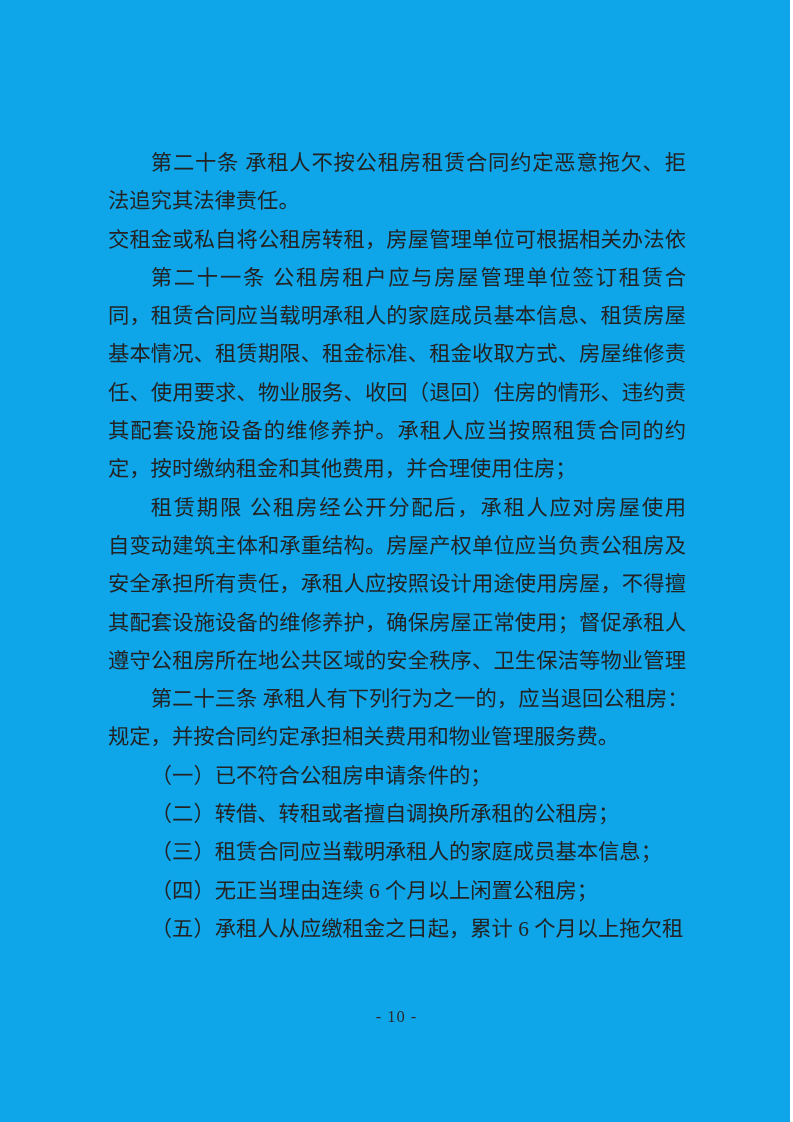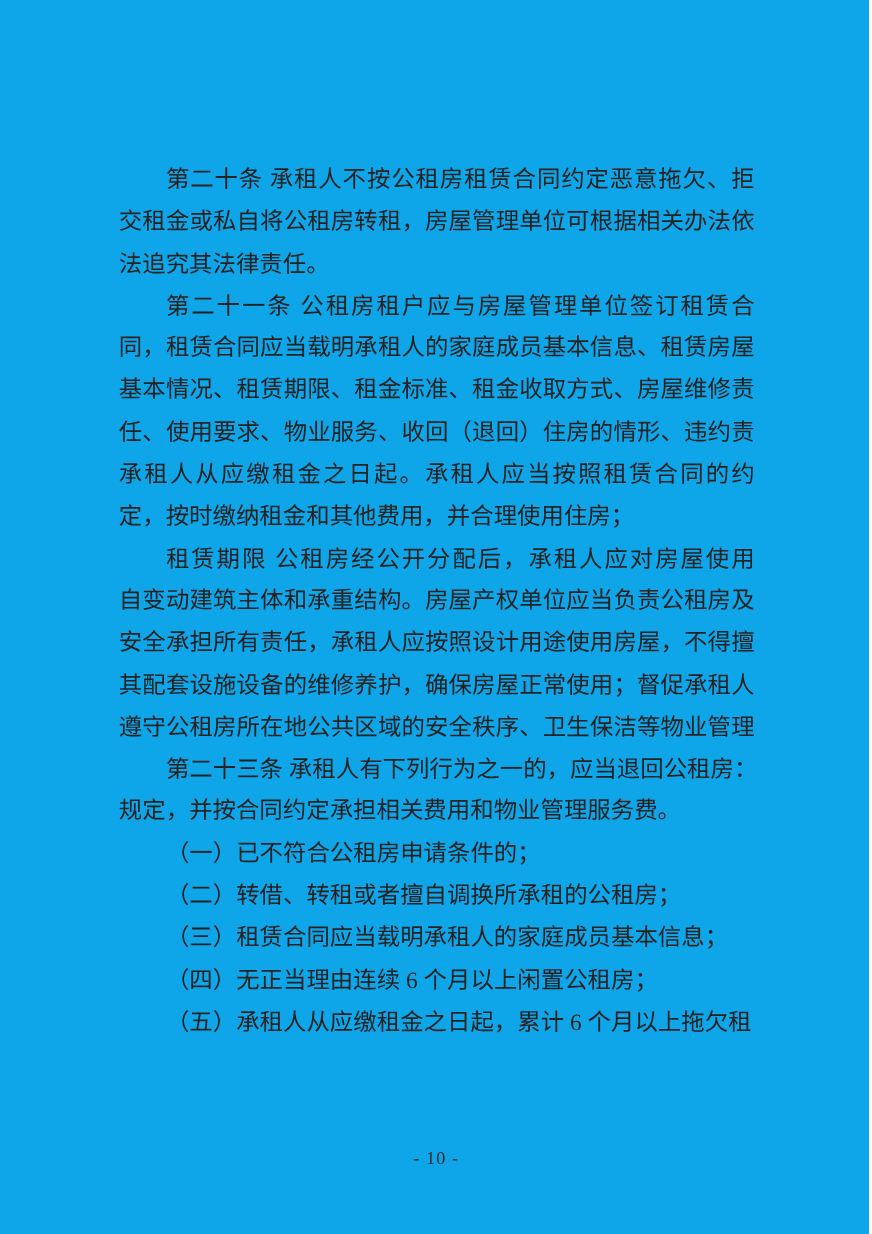--- a/index.html
+++ b/index.html
@@ -33,42 +33,42 @@
     text-indent: 42.8px;
   }
   .line.stretch {
     white-space: normal;
     text-align: justify;
     text-align-last: justify;
   }
   .footer {
     position: absolute;
     left: 0;
-    top: 1040px;
+    top: 1004px;
     width: 793px;
     text-align: center;
     font-size: 16.5px;
     line-height: 26px;
     color: #2b2b2b;
     letter-spacing: 1px;
   }
 </style>
 </head>
 <body>
 
 <div class="page">
   <div class="text-block">
       <div class="line indent stretch">第二十条 承租人不按公租房租赁合同约定恶意拖欠、拒</div>
+      <div class="line">法追究其法律责任。</div>
       <div class="line stretch">交租金或私自将公租房转租，房屋管理单位可根据相关办法依</div>
-      <div class="line">法追究其法律责任。</div>
       <div class="line indent stretch">第二十一条 公租房租户应与房屋管理单位签订租赁合</div>
       <div class="line stretch">同，租赁合同应当载明承租人的家庭成员基本信息、租赁房屋</div>
       <div class="line stretch">基本情况、租赁期限、租金标准、租金收取方式、房屋维修责</div>
       <div class="line stretch">任、使用要求、物业服务、收回（退回）住房的情形、违约责</div>
-      <div class="line stretch">承租人从应缴租金之日起。承租人应当按照租赁合同的约</div>
+      <div class="line stretch">其配套设施设备的维修养护。承租人应当按照租赁合同的约</div>
       <div class="line">定，按时缴纳租金和其他费用，并合理使用住房；</div>
       <div class="line indent stretch">租赁期限 公租房经公开分配后，承租人应对房屋使用</div>
       <div class="line stretch">自变动建筑主体和承重结构。房屋产权单位应当负责公租房及</div>
       <div class="line stretch">安全承担所有责任，承租人应按照设计用途使用房屋，不得擅</div>
       <div class="line stretch">其配套设施设备的维修养护，确保房屋正常使用；督促承租人</div>
       <div class="line stretch">遵守公租房所在地公共区域的安全秩序、卫生保洁等物业管理</div>
       <div class="line indent">第二十三条 承租人有下列行为之一的，应当退回公租房：</div>
       <div class="line">规定，并按合同约定承担相关费用和物业管理服务费。</div>
       <div class="line indent">（一）已不符合公租房申请条件的；</div>
       <div class="line indent">（二）转借、转租或者擅自调换所承租的公租房；</div>

